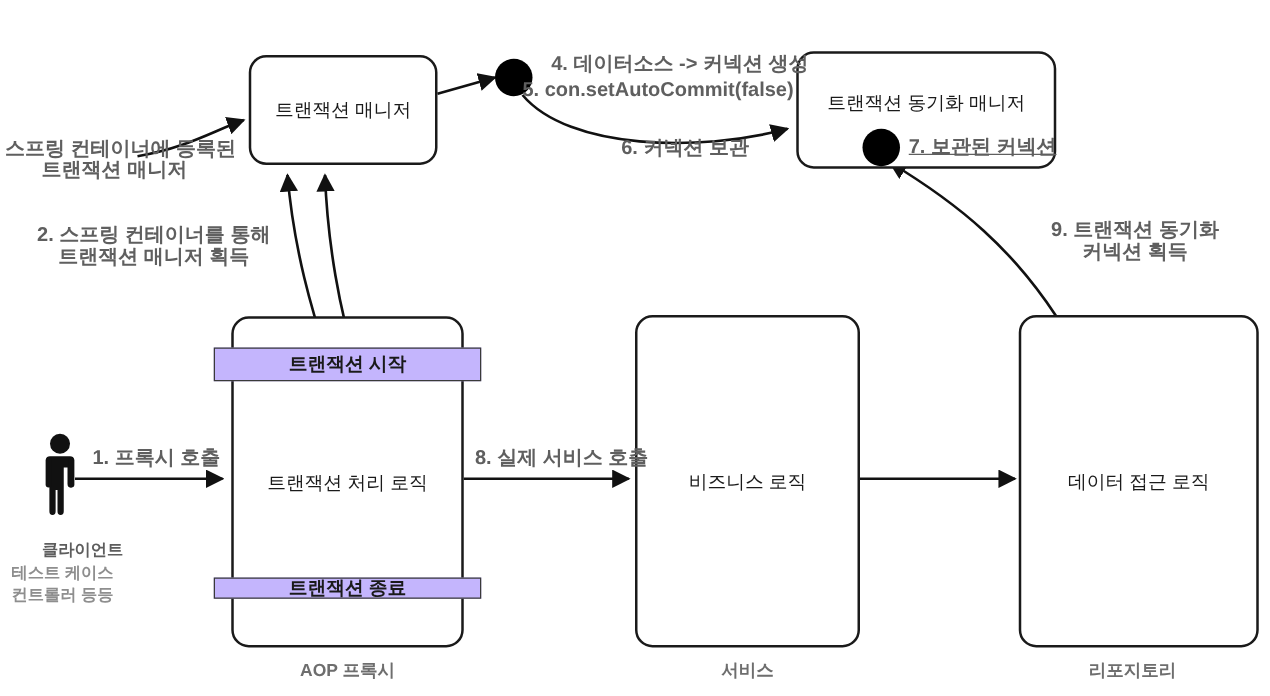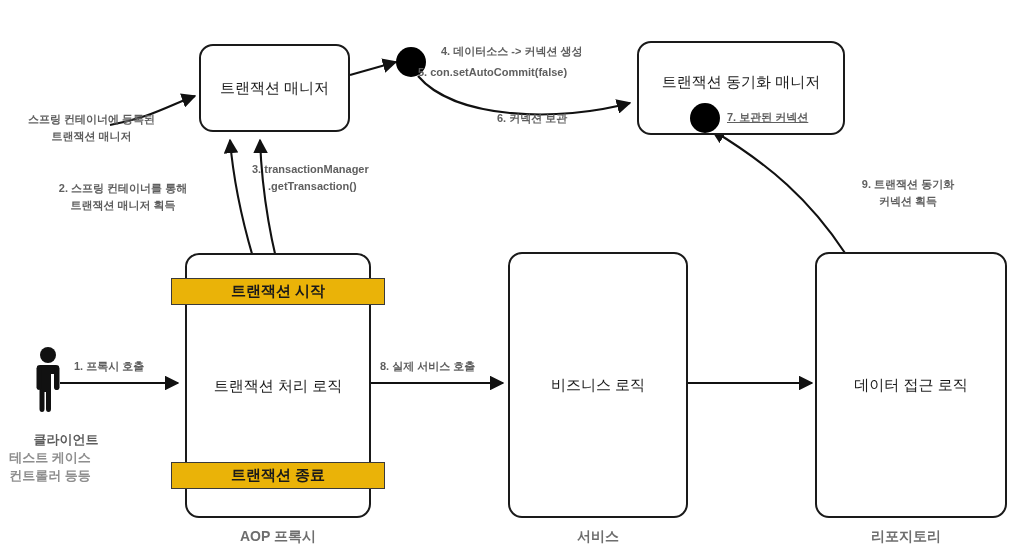--- a/index.html
+++ b/index.html
@@ -35,39 +35,39 @@
     position:absolute;left:0;right:0;
     text-align:center;
     font-size:15px;color:#1a1a1a;
     white-space:nowrap;
   }
 
   
   .bar{
     position:absolute;
     border:1.5px solid #3a3a3a;
-    background:#eab308;
+    background:#c4b5fd;
     box-sizing:border-box;
     display:flex;align-items:center;justify-content:center;
     font-size:15px;font-weight:bold;color:#1a1a1a;
     white-space:nowrap;
   }
 
   
   .caption{
     position:absolute;
     text-align:center;
     font-size:14px;font-weight:bold;color:#6e6e6e;
     white-space:nowrap;
   }
 
   
   .note{
     position:absolute;
-    font-size:11px;font-weight:bold;color:#5f5f5f;
+    font-size:16px;font-weight:bold;color:#5f5f5f;
     line-height:17px;
     white-space:nowrap;
   }
   .note.center{text-align:center;}
 
   
   .client-fig{position:absolute;}
 
   
   .client-caption{
@@ -121,21 +121,21 @@
     <div class="box-label" style="top:30px;">트랜잭션 동기화 매니저</div>
   </div>
 
   <div class="dot" style="left:396px;top:47px;width:30px;height:30px;"></div>
   <div class="dot" style="left:690px;top:103px;width:30px;height:30px;"></div>
 
   <div class="box" style="left:185px;top:253px;width:186px;height:265px;">
     <div class="box-label" style="top:122px;">트랜잭션 처리 로직</div>
   </div>
   <div class="bar" style="left:171px;top:278px;width:214px;height:27px;">트랜잭션 시작</div>
-  <div class="bar" style="left:171px;top:462px;width:214px;height:27px;">트랜잭션 종료</div>
+  <div class="bar" style="left:171px;top:462px;width:214px;height:17px;">트랜잭션 종료</div>
   <div class="caption" style="left:185px;top:528px;width:186px;">AOP 프록시</div>
 
   <div class="box" style="left:508px;top:252px;width:180px;height:266px;">
     <div class="box-label" style="top:122px;">비즈니스 로직</div>
   </div>
   <div class="caption" style="left:508px;top:528px;width:180px;">서비스</div>
 
   <div class="box" style="left:815px;top:252px;width:192px;height:266px;">
     <div class="box-label" style="top:122px;">데이터 접근 로직</div>
   </div>
@@ -159,24 +159,20 @@
   <div class="note center" style="left:4px;top:111px;width:175px;">
     <div>스프링 컨테이너에 등록된</div>
     <div>트랜잭션 매니저</div>
   </div>
 
   <div class="note center" style="left:28px;top:180px;width:190px;">
     <div>2. 스프링 컨테이너를 통해</div>
     <div>트랜잭션 매니저 획득</div>
   </div>
 
-  <div class="note" style="left:252px;top:161px;width:200px;">
-    <div>3. transactionManager</div>
-    <div style="padding-left:16px;">.getTransaction()</div>
-  </div>
 
   <div class="note" style="left:441px;top:43px;">4. 데이터소스 -&gt; 커넥션 생성</div>
 
   <div class="note" style="left:418px;top:64px;">5. con.setAutoCommit(false)</div>
 
   <div class="note" style="left:497px;top:110px;">6. 커넥션 보관</div>
 
   <div class="note" style="left:727px;top:109px;text-decoration:underline;">7. 보관된 커넥션</div>
 
   <div class="note" style="left:380px;top:358px;">8. 실제 서비스 호출</div>

